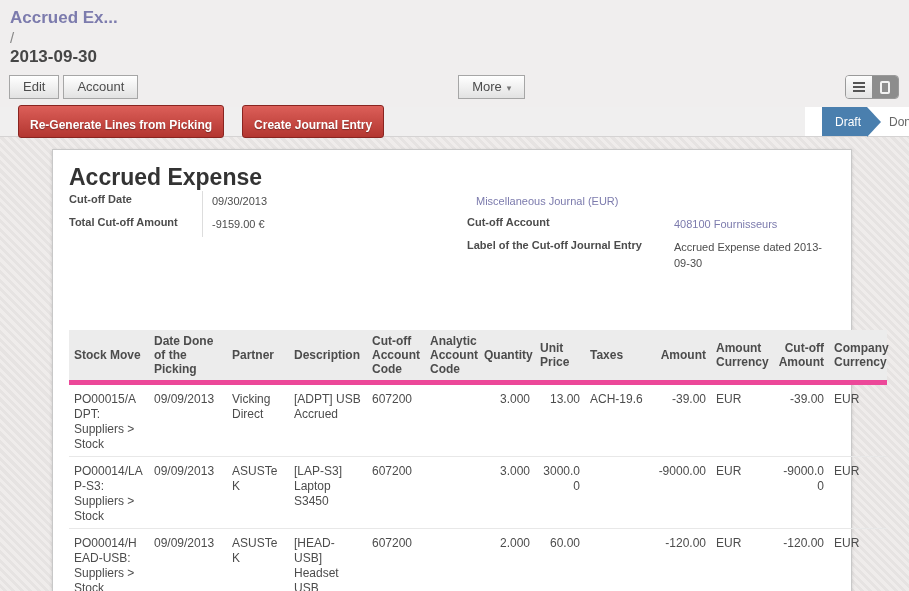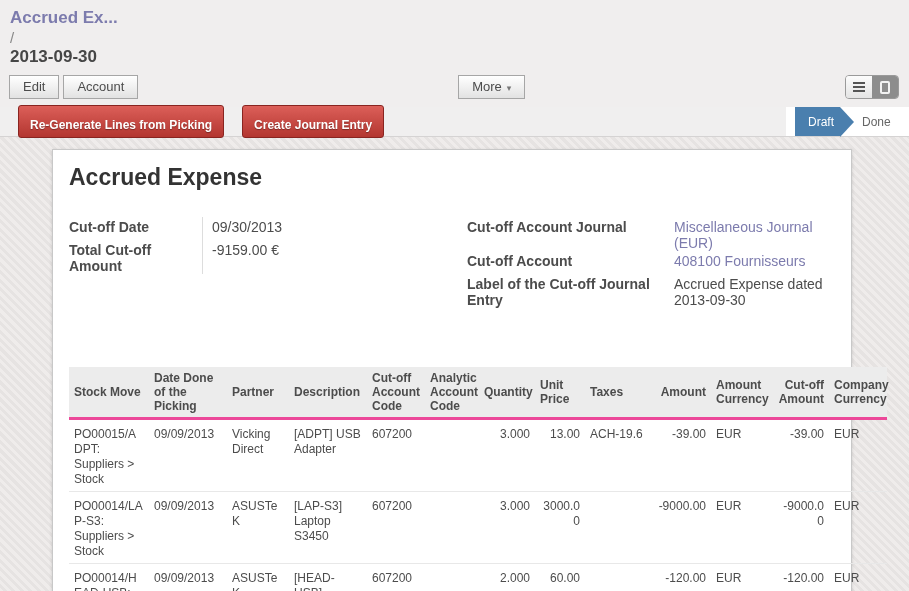--- a/index.html
+++ b/index.html
@@ -30,55 +30,55 @@
   .icon-form { width:10px; height:13px; border:2px solid #f2f2f2; border-radius:2px; }
 
   
   .statusbar { height:30px; background:#f0efef; border-bottom:1px solid #d5d3d3;
                display:flex; align-items:center; }
   .red-btn { font-size:12px; font-weight:bold; color:#fff; padding:12px 11px 5px;
              background:linear-gradient(#dc5f59,#b33630); border:1px solid #892420;
              border-radius:3px; margin-left:18px; cursor:pointer;
              text-shadow:0 1px 1px rgba(0,0,0,.35); }
   .status-right { margin-left:auto; background:#fff; height:100%; display:flex;
-                  align-items:center; padding-left:9px; width:123px; }
+                  align-items:center; padding-left:17px; width:104px; }
   .state { font-size:12px; height:100%; display:flex; align-items:center; }
   .state-active { background:#4a7fae; color:#fff; padding:0 6px 0 13px; position:relative;
                   margin-right:16px; }
   .state-active::after { content:""; position:absolute; right:-14px; top:0;
                   border-top:15px solid transparent; border-bottom:15px solid transparent;
                   border-left:14px solid #4a7fae; }
   .state-next { color:#666; padding-left:6px; }
 
   
   .canvas { height:489px; overflow:hidden; padding-top:12px;
             background:repeating-linear-gradient(45deg,#efeceb 0 3px,#e6e3e2 3px 6px); }
   .sheet { margin-left:52px; width:800px; min-height:500px; background:#fff;
            border:1px solid #c8c8c8; box-shadow:0 1px 3px rgba(0,0,0,.15);
            padding:14px 16px 20px; }
   .sheet-title { font-size:23px; font-weight:bold; color:#333; margin-top:0; }
 
-  .fields { display:flex; margin-top:26px; font-size:14px; color:#4c4c4c; }
+  .fields { display:flex; font-size:11px; color:#4c4c4c; }
   .fgroup-left  { width:402px; }
   .fgroup-right { flex:1; }
   .frow { display:flex; min-height:23px; }
   .flabel { font-weight:bold; padding-top:2px; }
   .fgroup-left  .flabel { width:134px; border-right:1px solid #ddd; }
   .fgroup-right .flabel { width:198px; }
   .fvalue { padding:2px 0 0 9px; width:170px; line-height:16px; }
   .fvalue.link { color:#7c7bad; cursor:pointer; }
   .frow.gap-above { margin-top:14px; }
 
   
   .table-wrap { margin-top:22px; width:768px; overflow:visible; }
   table { border-collapse:collapse; table-layout:fixed; width:818px;
           font-size:12px; color:#4c4c4c; }
   thead th { background:#ececec; font-weight:bold; text-align:left; vertical-align:middle;
              padding:4px 5px; line-height:14px; height:48px; cursor:pointer;
-             border-bottom:3px solid #ec4899; }
+             border-bottom:5px solid #ec4899; }
   tbody td { vertical-align:top; padding:7px 5px 4px; line-height:15px; height:70px;
              border-bottom:1px solid #e8e8e8; overflow-wrap:break-word; }
   .num { text-align:right; }
 </style>
 </head>
 <body>
 
 <div class="topchrome">
   <div class="breadcrumb-row">
     <span class="bc-parent">Accrued Ex...</span>
@@ -125,21 +125,20 @@
           <span class="flabel">Cut-off Date</span>
           <span class="fvalue">09/30/2013</span>
         </div>
         <div class="frow">
           <span class="flabel">Total Cut-off Amount</span>
           <span class="fvalue">-9159.00 €</span>
         </div>
       </div>
       <div class="fgroup-right">
         <div class="frow">
-          <span class="flabel">Cut-off Account Journal</span>
           <span class="fvalue link">Miscellaneous Journal (EUR)</span>
         </div>
         <div class="frow">
           <span class="flabel">Cut-off Account</span>
           <span class="fvalue link">408100 Fournisseurs</span>
         </div>
         <div class="frow">
           <span class="flabel">Label of the Cut-off Journal Entry</span>
           <span class="fvalue">Accrued Expense dated 2013-09-30</span>
         </div>
@@ -181,21 +180,21 @@
             <th>Amount Currency</th>
             <th class="num">Cut-off Amount</th>
             <th>Company Currency</th>
           </tr>
         </thead>
         <tbody>
           <tr>
             <td>PO00015/ADPT: Suppliers &gt; Stock</td>
             <td>09/09/2013</td>
             <td>Vicking Direct</td>
-            <td>[ADPT] USB Adapter</td>
+            <td>[ADPT] USB Accrued</td>
             <td>607200</td>
             <td></td>
             <td class="num">3.000</td>
             <td class="num">13.00</td>
             <td>ACH-19.6</td>
             <td class="num">-39.00</td>
             <td>EUR</td>
             <td class="num">-39.00</td>
             <td>EUR</td>
           </tr>

